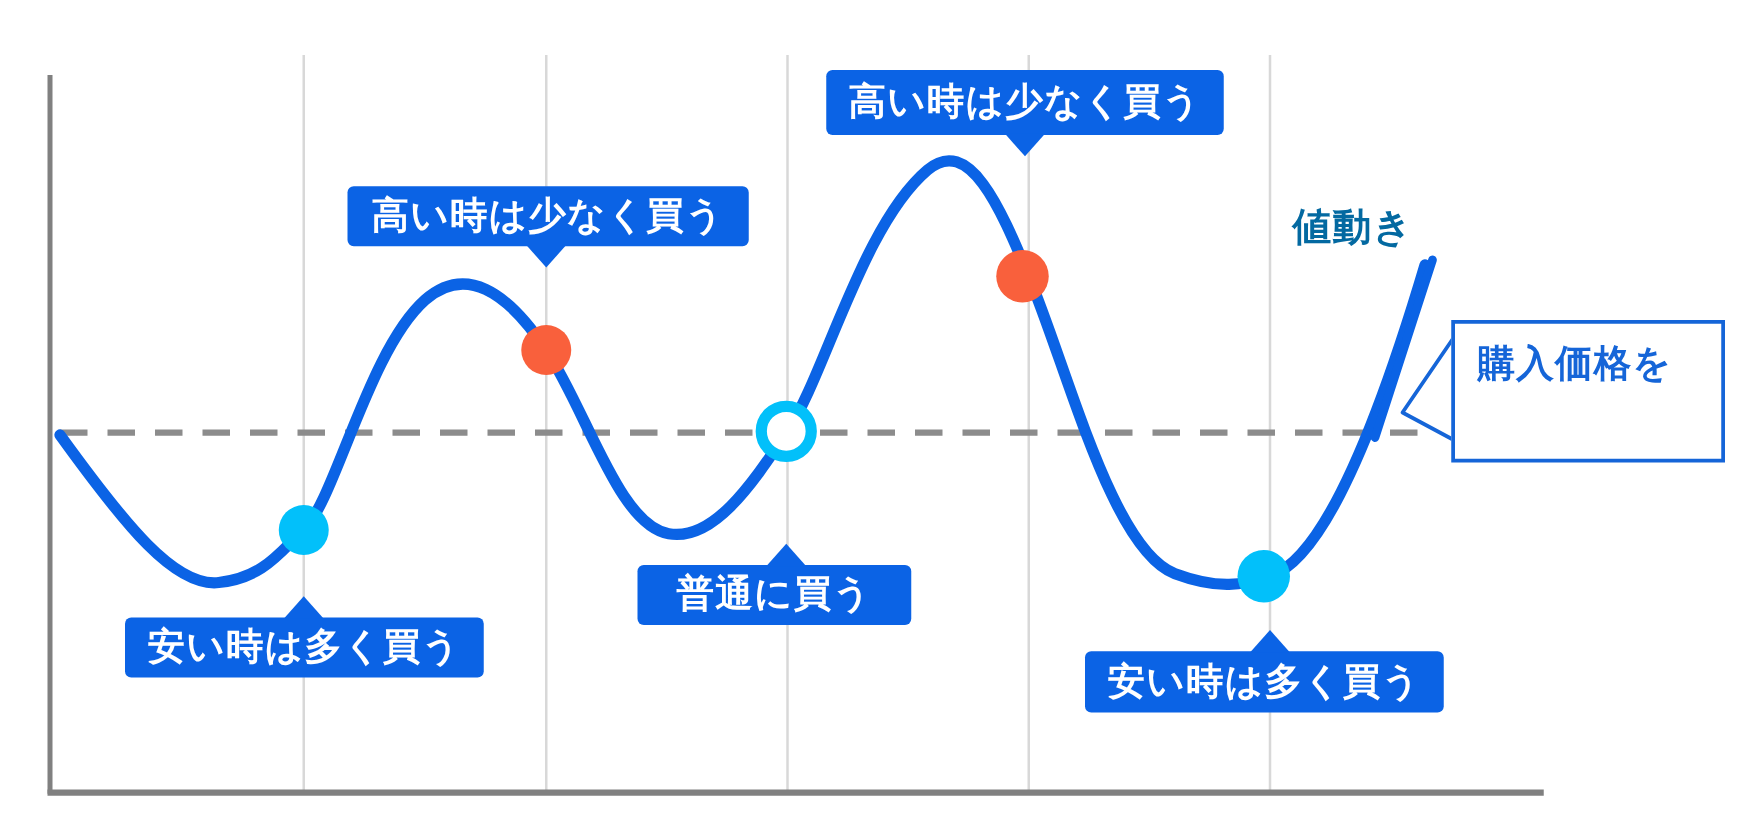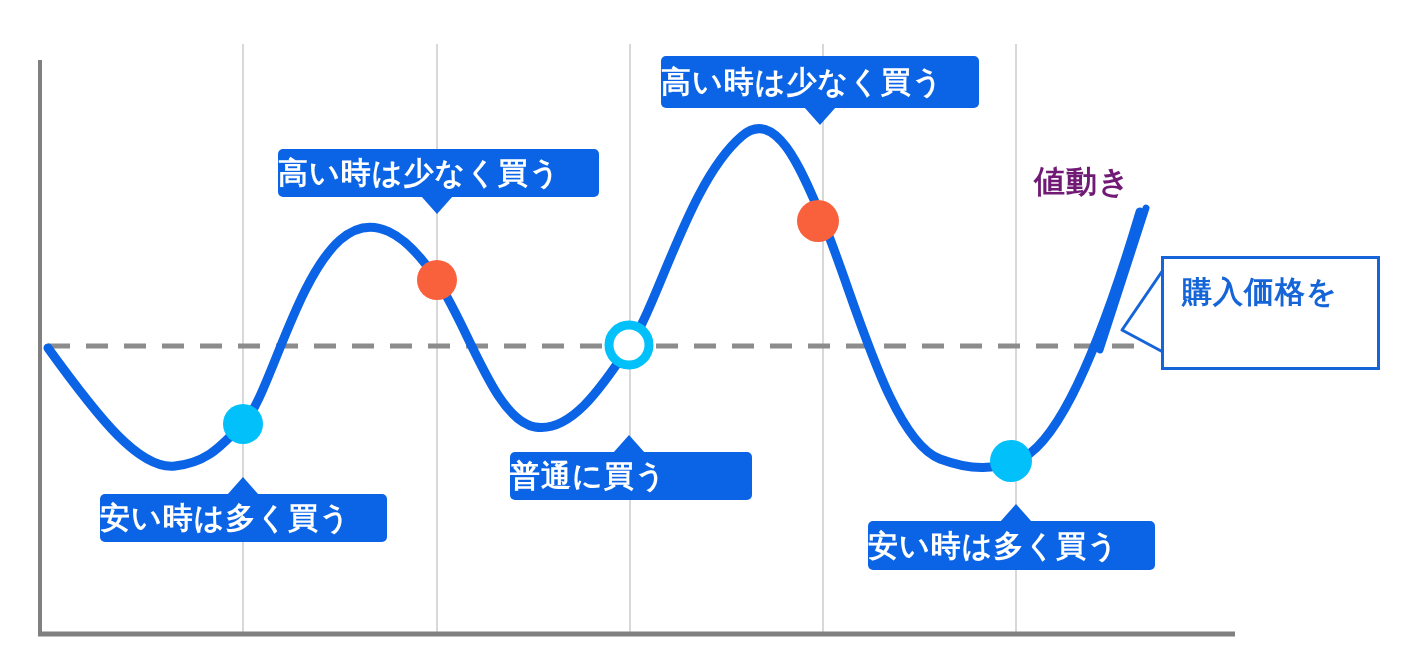--- a/index.html
+++ b/index.html
@@ -29,20 +29,21 @@
     position: absolute;
     box-sizing: border-box;
     background: #0b63e5;
     color: #ffffff;
     border-radius: 5px;
     font-weight: bold;
     font-size: 30px;
     letter-spacing: 1px;
     display: flex;
     align-items: center;
+    justify-content: center;
     white-space: nowrap;
     line-height: 1;
   }
   .callout .tail {
     position: absolute;
     width: 0;
     height: 0;
     border-left: 16px solid transparent;
     border-right: 16px solid transparent;
   }
@@ -50,21 +51,21 @@
     border-top: 18px solid #0b63e5;
     bottom: -17px;
   }
   .callout.tail-up .tail {
     border-bottom: 18px solid #0b63e5;
     top: -17px;
   }
   
   .series-label {
     position: absolute;
-    color: #701a75;
+    color: #0369a1;
     font-weight: bold;
     font-size: 31px;
     letter-spacing: 1px;
     white-space: nowrap;
     line-height: 1;
   }
   
   .note-box {
     position: absolute;
     box-sizing: border-box;
@@ -132,21 +133,21 @@
   <div class="callout tail-down" style="left:661px; top:56px; width:318px; height:52px;">
     <span>高い時は少なく買う</span>
     <span class="tail" style="left:143px;"></span>
   </div>
 
   <div class="callout tail-up" style="left:100px; top:494px; width:287px; height:48px;">
     <span>安い時は多く買う</span>
     <span class="tail" style="left:127px;"></span>
   </div>
 
-  <div class="callout tail-up" style="left:510px; top:452px; width:242px; height:48px;">
+  <div class="callout tail-up" style="left:510px; top:452px; width:219px; height:48px;">
     <span>普通に買う</span>
     <span class="tail" style="left:103px;"></span>
   </div>
 
   <div class="callout tail-up" style="left:868px; top:521px; width:287px; height:49px;">
     <span>安い時は多く買う</span>
     <span class="tail" style="left:132px;"></span>
   </div>
 
   <div class="series-label" style="left:1034px; top:166px;">値動き</div>

